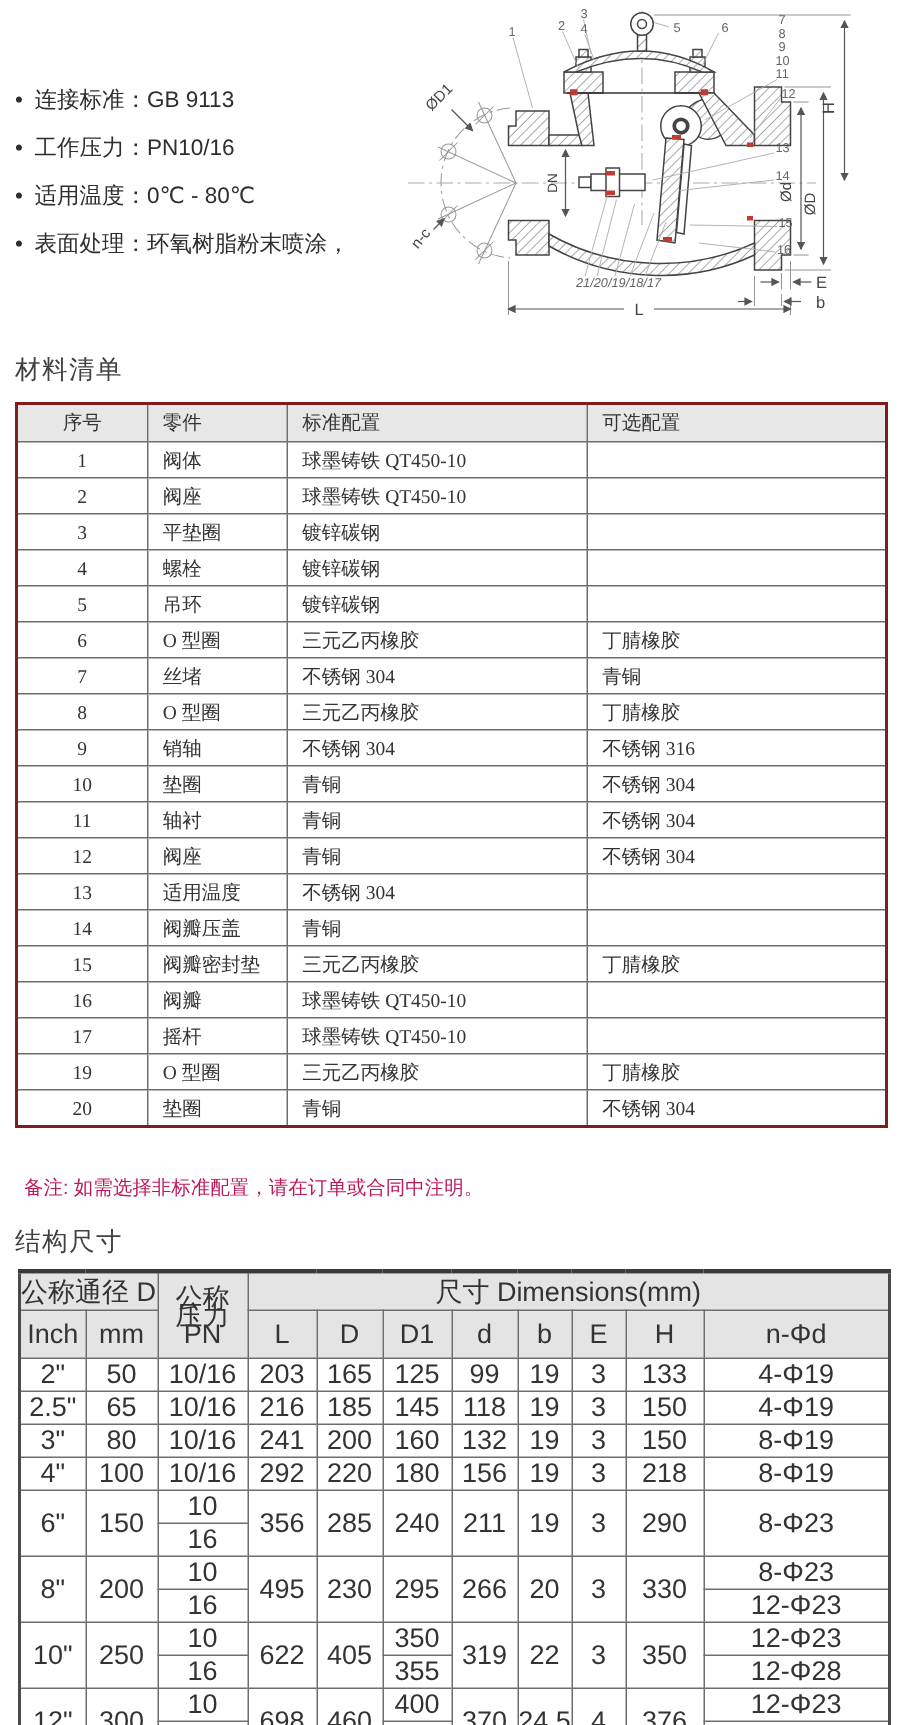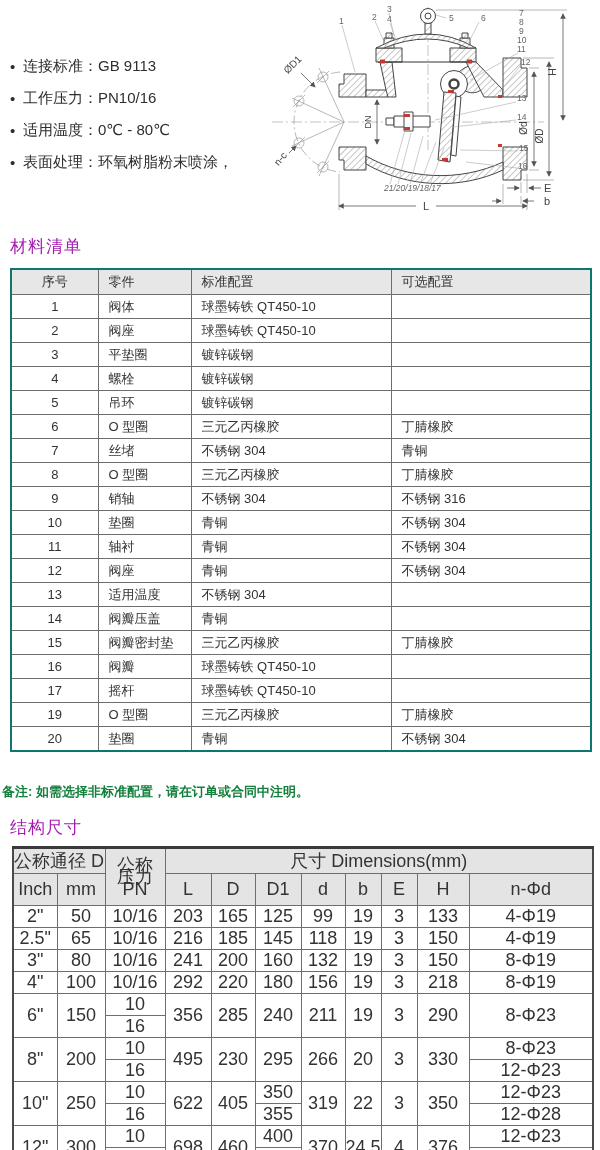--- a/index.html
+++ b/index.html
@@ -9,45 +9,45 @@
   
   .specs{position:absolute;left:10px;top:50px;width:260px;}
   .spec-line{display:flex;align-items:center;height:32px;font-size:15px;color:#2e2e2e;white-space:nowrap;}
   .spec-line .bullet{width:13px;font-size:15px;color:#2e2e2e;}
   .spec-line.no-bullet .bullet{visibility:hidden;}
 
   
   .drawing{position:absolute;left:266px;top:2px;width:332px;height:226px;}
 
   
-  .sec-title{position:absolute;left:10px;font-size:17px;color:#a21caf;letter-spacing:1px;}
+  .sec-title{position:absolute;left:10px;font-size:17px;color:#404040;letter-spacing:1px;}
   .t-materials{top:235px;}
   .t-dims{top:816px;}
 
   
   table{border-collapse:collapse;table-layout:fixed;width:580px;}
-  .mat{position:absolute;left:10px;top:268px;border:2px solid #0f766e;font-size:13px;}
+  .mat{position:absolute;left:10px;top:268px;border:2px solid #7f1d1d;font-size:13px;font-family:Liberation Serif, serif;}
   .mat th,.mat td{border:1px solid #6e6e6e;padding:0 0 0 10px;text-align:left;font-weight:normal;
     white-space:nowrap;overflow:hidden;color:#333;}
   .mat thead th{background:#e7e7e7;height:24px;}
   .mat tbody td{height:23px;}
   .mat th.c,.mat td.c{text-align:center;padding:0;}
 
   .dim{position:absolute;left:12px;top:846px;border:2px solid #4a4a4a;border-top:3px solid #3a3a3a;font-size:18px;}
   .dim th,.dim td{border:1px solid #6e6e6e;padding:0;text-align:center;font-weight:normal;color:#333;
     white-space:nowrap;overflow:hidden;}
   .dim thead th{background:#e4e4e4;}
   .dim tr.h1{height:24px;}
   .dim tr.h2{height:32px;}
   .dim tr.s{height:22px;}
   .dim tr.d{height:19px;}
   .dim .pnc div{line-height:12px;}
 
   
-  .note{position:absolute;left:2px;top:783px;font-size:13px;color:#15803d;font-weight:bold;}
+  .note{position:absolute;left:16px;top:783px;font-size:13px;color:#be185d;}
 </style>
 </head>
 <body>
 
 <div class="page">
 
   <div class="specs">
     <div class="spec-line">
         <span class="bullet">•</span>
         <span>连接标准：GB 9113</span>

